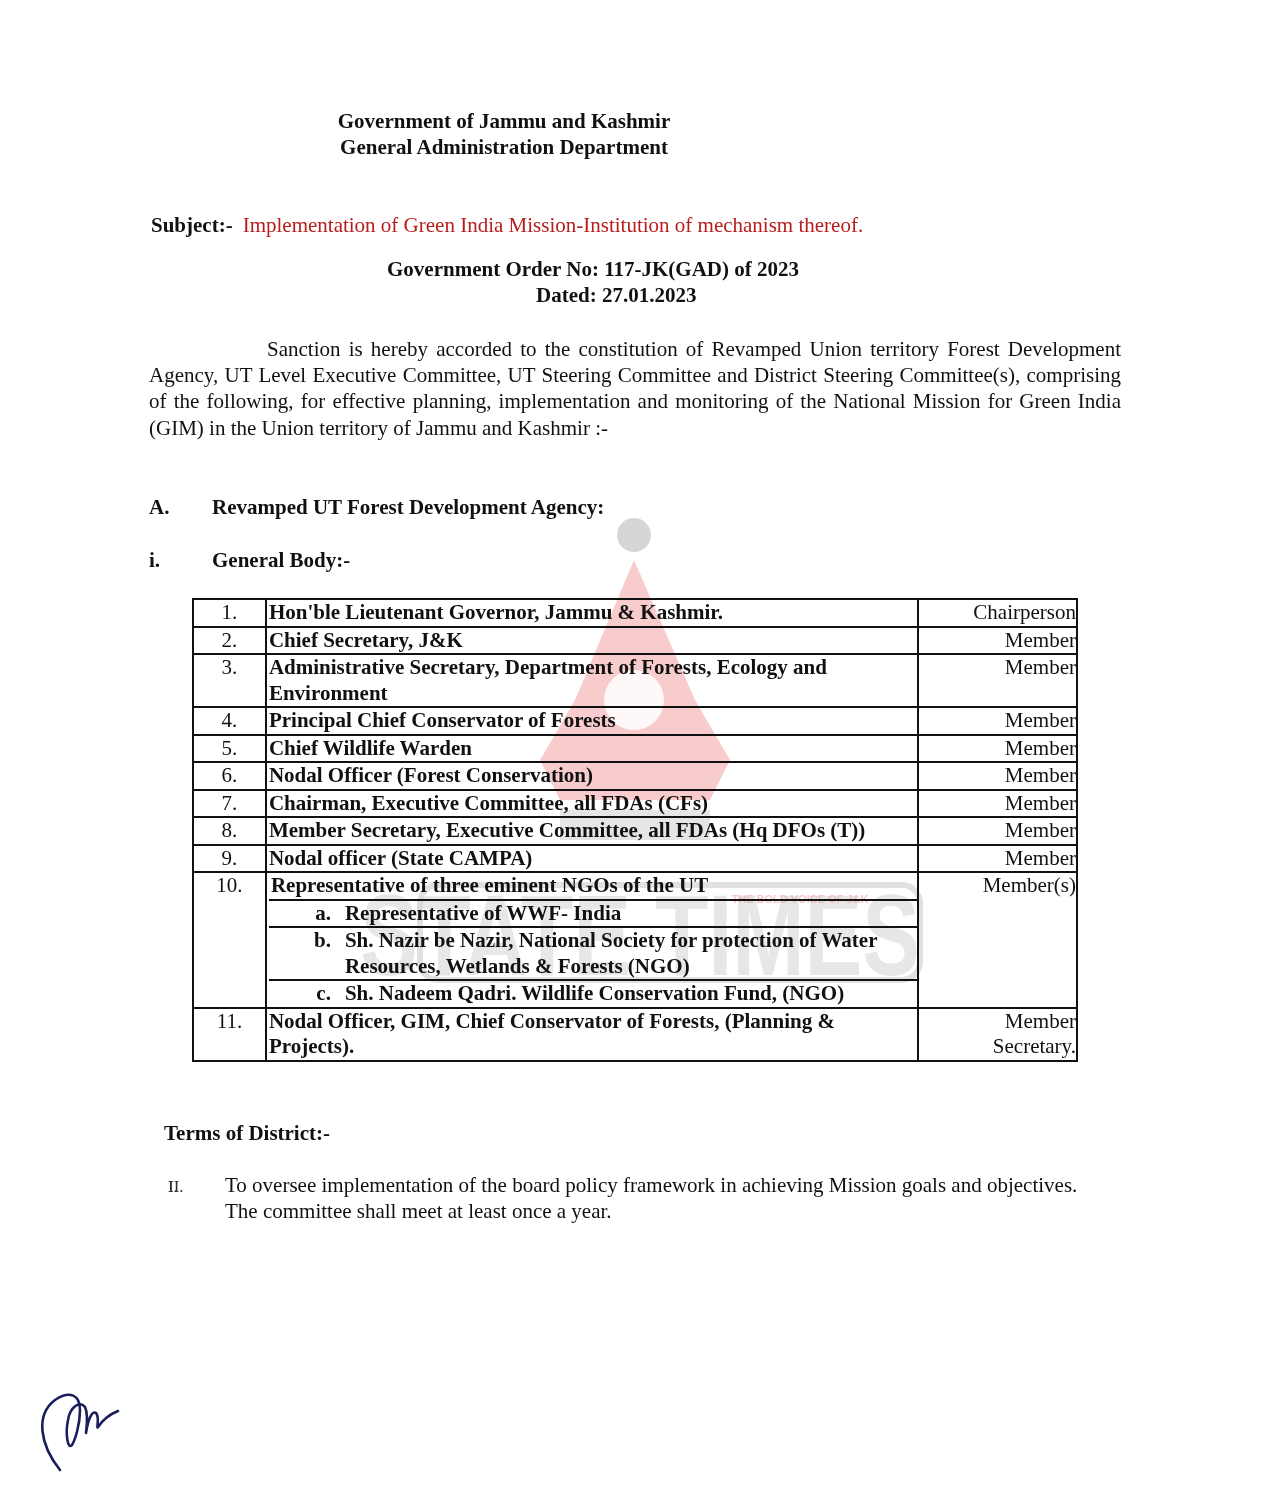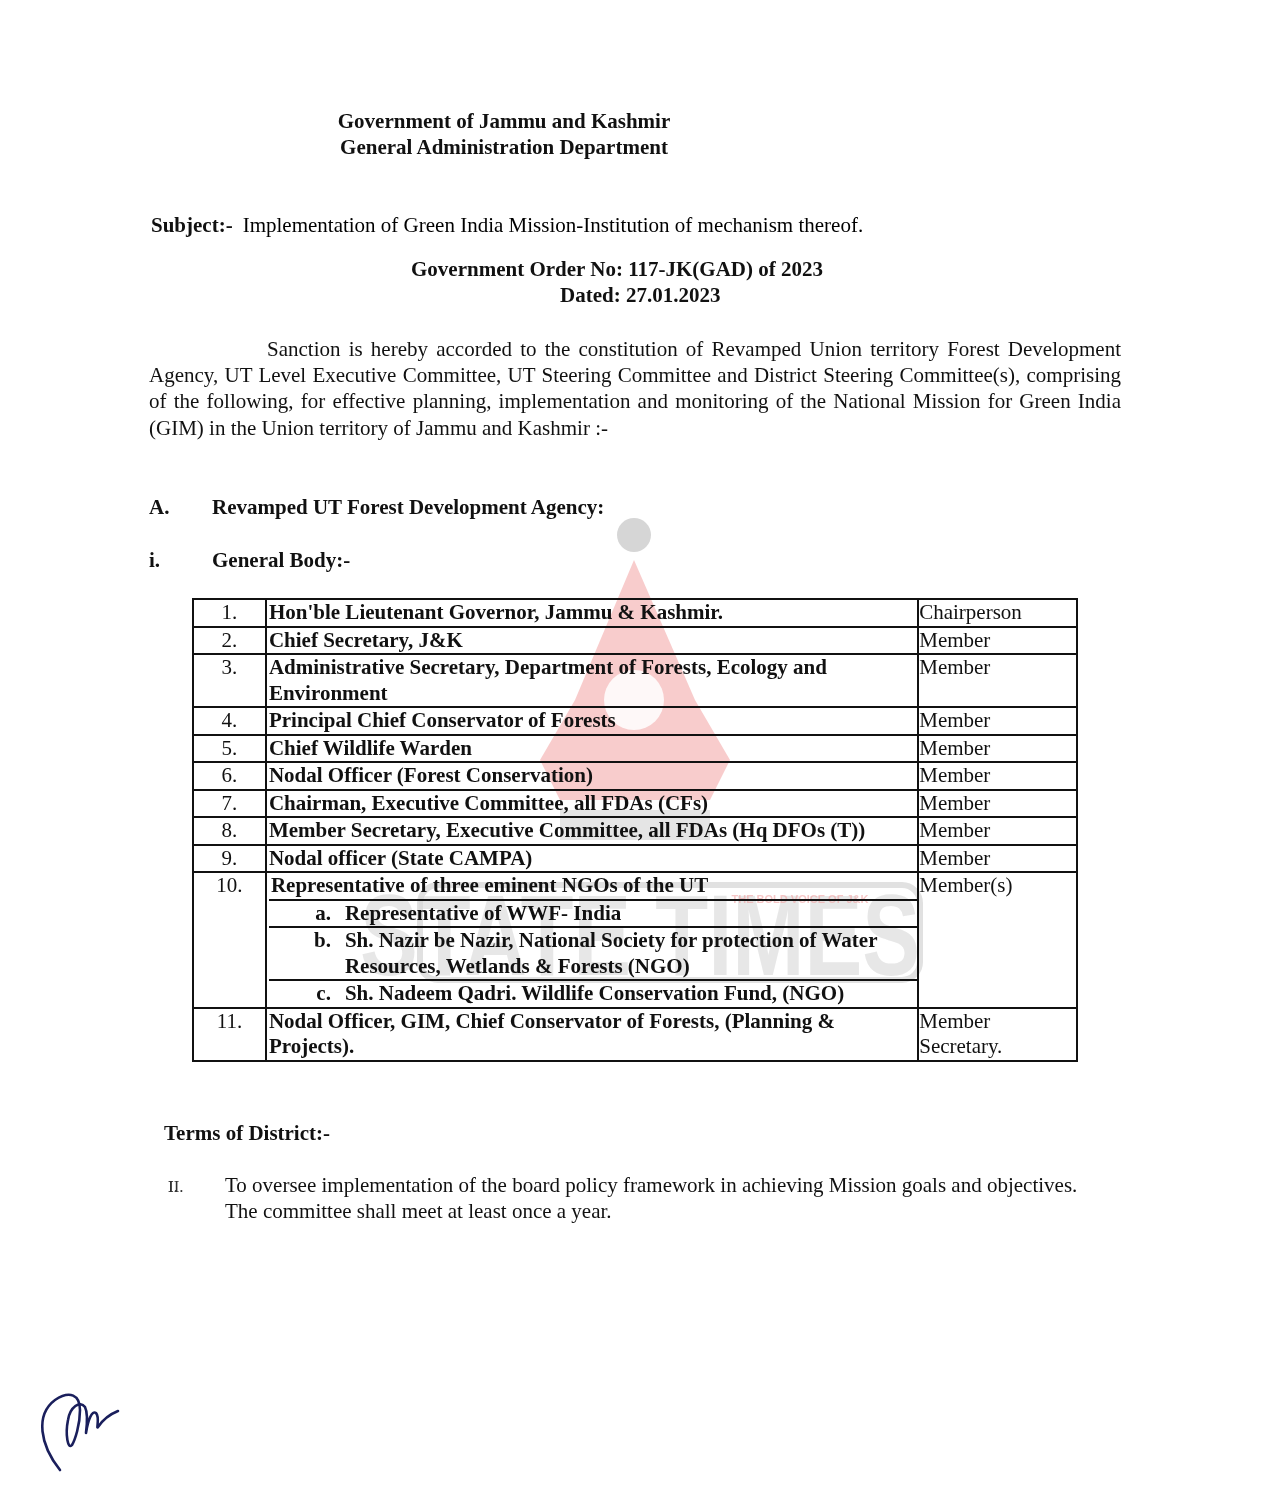--- a/index.html
+++ b/index.html
@@ -7,39 +7,39 @@
     width: 1271px; height: 1500px; position: relative; overflow: hidden;
     font-family: "Liberation Serif", "DejaVu Serif", serif;
     color: #111111;
   }
   .watermark { position: absolute; left: 0; top: 0; width: 1271px; height: 1500px; pointer-events: none; z-index: 0; }
   .content { position: absolute; left: 0; top: 0; width: 1271px; height: 1500px; z-index: 1; }
 
   .header { position: absolute; left: 0; top: 108px; width: 1008px; text-align: center; font-weight: bold; font-size: 21px; line-height: 26px; }
   .subject { position: absolute; left: 151px; top: 212px; font-size: 21px; line-height: 26px; white-space: nowrap; }
   .subject .lbl { font-weight: bold; }
-  .subject .txt { color: #000000; margin-left: 10px; }
+  .subject .txt { color: #b91c1c; margin-left: 10px; }
 
-  .order { position: absolute; left: 0; top: 256px; width: 1127px; font-weight: bold; font-size: 21px; line-height: 26px; padding-left: 24px; }
+  .order { position: absolute; left: 0; top: 256px; width: 1127px; font-weight: bold; font-size: 21px; line-height: 26px; }
   .order .row { position: relative; height: 26px; }
   .order .l1 { position: absolute; left: 387px; }
   .order .l2 { position: absolute; left: 536px; }
 
   .para { position: absolute; left: 149px; top: 336px; width: 972px; font-size: 21px; line-height: 26.2px; text-align: justify; }
   .para .indent { display: inline-block; width: 118px; }
 
   .sec { position: absolute; font-weight: bold; font-size: 21px; line-height: 26px; white-space: nowrap; }
   .sec .marker { position: absolute; left: 0; }
   .sec .title { position: absolute; left: 63px; text-align: right; }
 
   table.members { position: absolute; left: 192px; top: 598px; width: 886px; border-collapse: collapse; font-size: 21px; line-height: 25.5px; }
   table.members td { border: 2px solid #111; vertical-align: top; padding: 0; }
   td.num { width: 66px; text-align: center; }
   td.desc { width: 604px; padding-left: 2px !important; font-weight: bold; }
-  td.role { width: 146px; text-align: left; }
+  td.role { width: 146px; text-align: right; }
   .sub { display: flex; border-top: 2px solid #111; }
   .sub .lt { width: 62px; text-align: right; padding-right: 14px; flex: none; }
   .sub .st { flex: 1; }
 
   .tor-title { position: absolute; left: 164px; top: 1120px; font-weight: bold; font-size: 21px; line-height: 26px; }
   .tor { position: absolute; left: 164px; top: 1172px; width: 957px; font-size: 21px; line-height: 26.2px; }
   .tor .item { position: relative; padding-left: 61px; text-align: justify; }
   .tor .rn { position: absolute; left: 4px; top: 2px; font-size: 17px; color: #333; }
   .tor .note { padding-left: 61px; }
 

